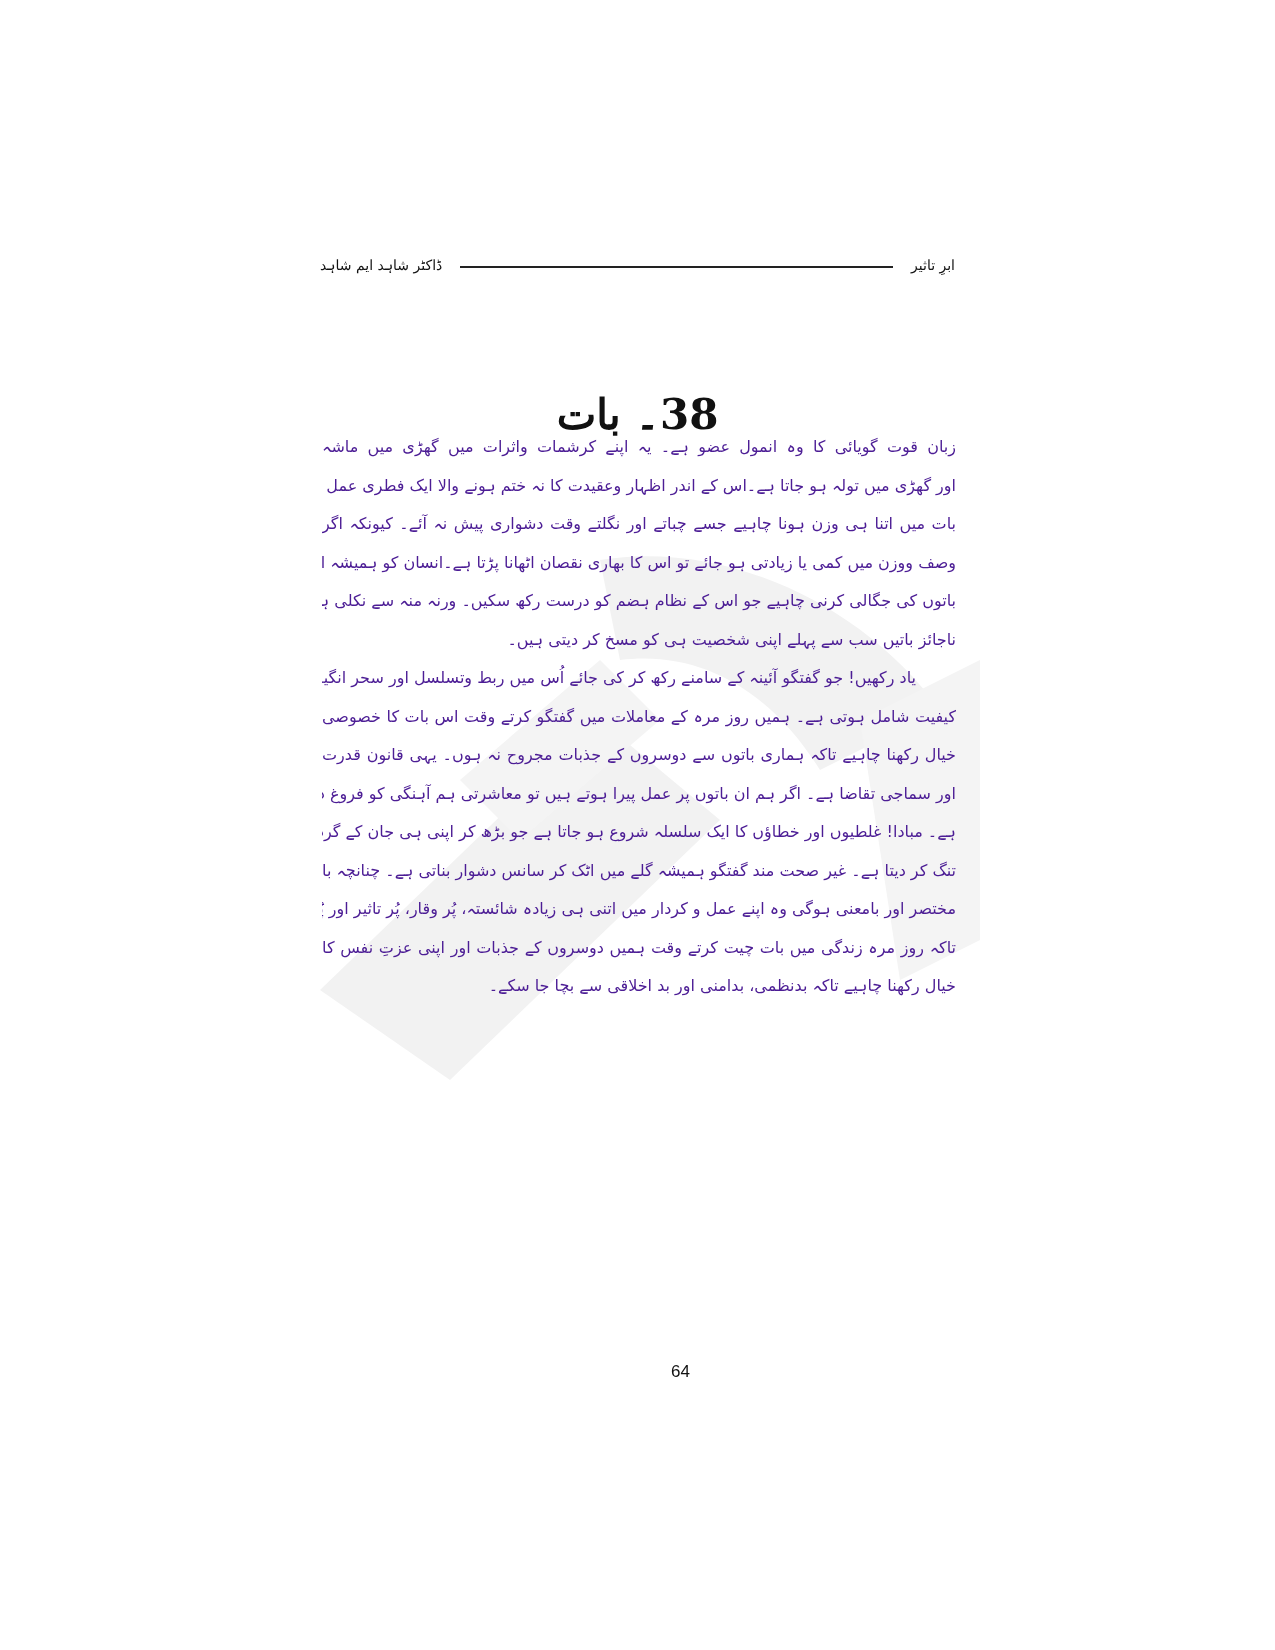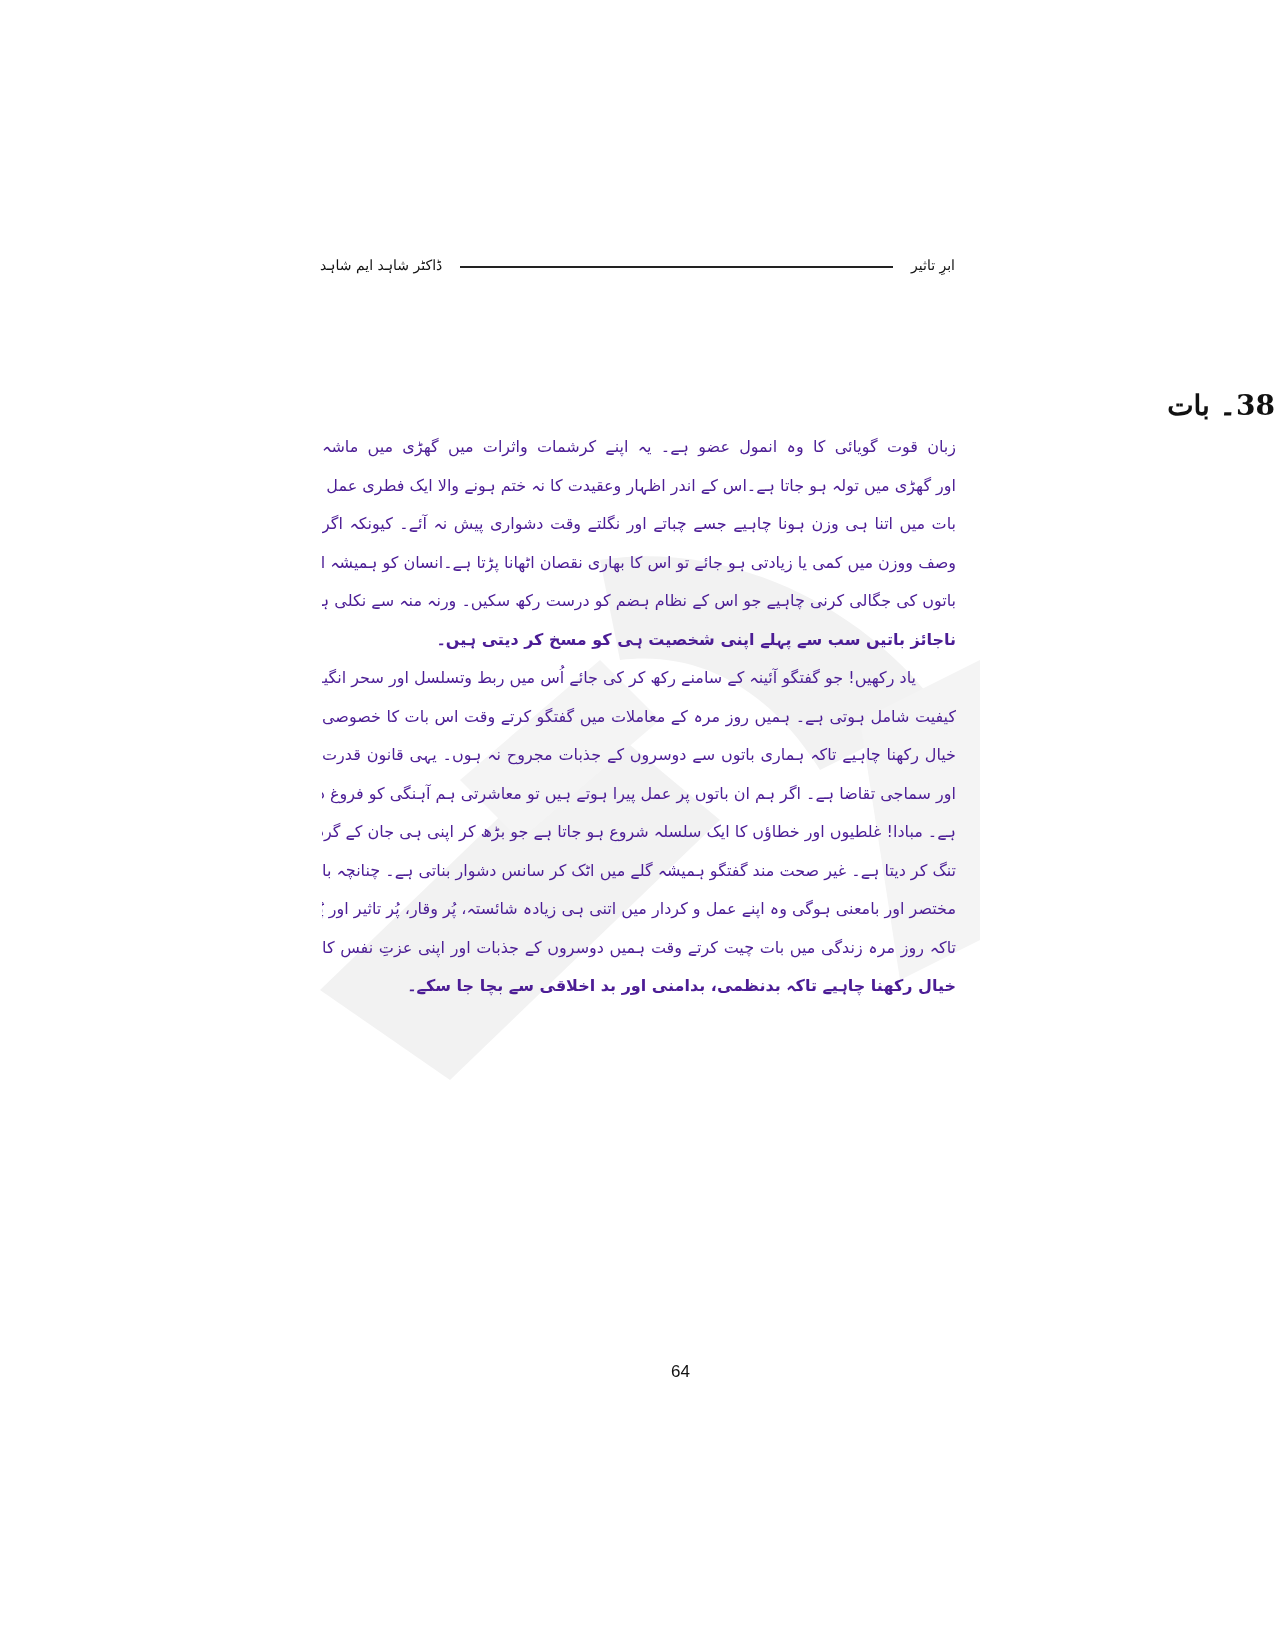--- a/index.html
+++ b/index.html
@@ -48,25 +48,25 @@
       border-top: 2px solid #222;
       margin: 0 18px;
       position: relative;
       top: 2px;
     }
     .chapter-title {
       position: absolute;
       left: 0;
       width: 1275px;
       top: 362px;
-      text-align: right;
+      text-align: center;
       direction: rtl;
       font-family: "DejaVu Serif", serif;
       font-weight: bold;
-      font-size: 28px;
+      font-size: 42px;
       line-height: 50px;
       color: #111;
     }
     .body-text {
       position: absolute;
       left: 322px;
       top: 428px;
       width: 634px;
       direction: rtl;
       text-align: justify;
@@ -77,21 +77,20 @@
     }
     .body-text .line {
       display: block;
       white-space: nowrap;
       text-align-last: justify;
       text-align: justify;
       overflow: hidden;
     }
     .body-text .line.last {
       text-align-last: right;
-      font-weight: bold;
     }
     .body-text .line.indent {
       padding-right: 40px;
     }
     .page-number {
       position: absolute;
       left: 0;
       width: 1275px;
       top: 1362px;
       text-align: center;

